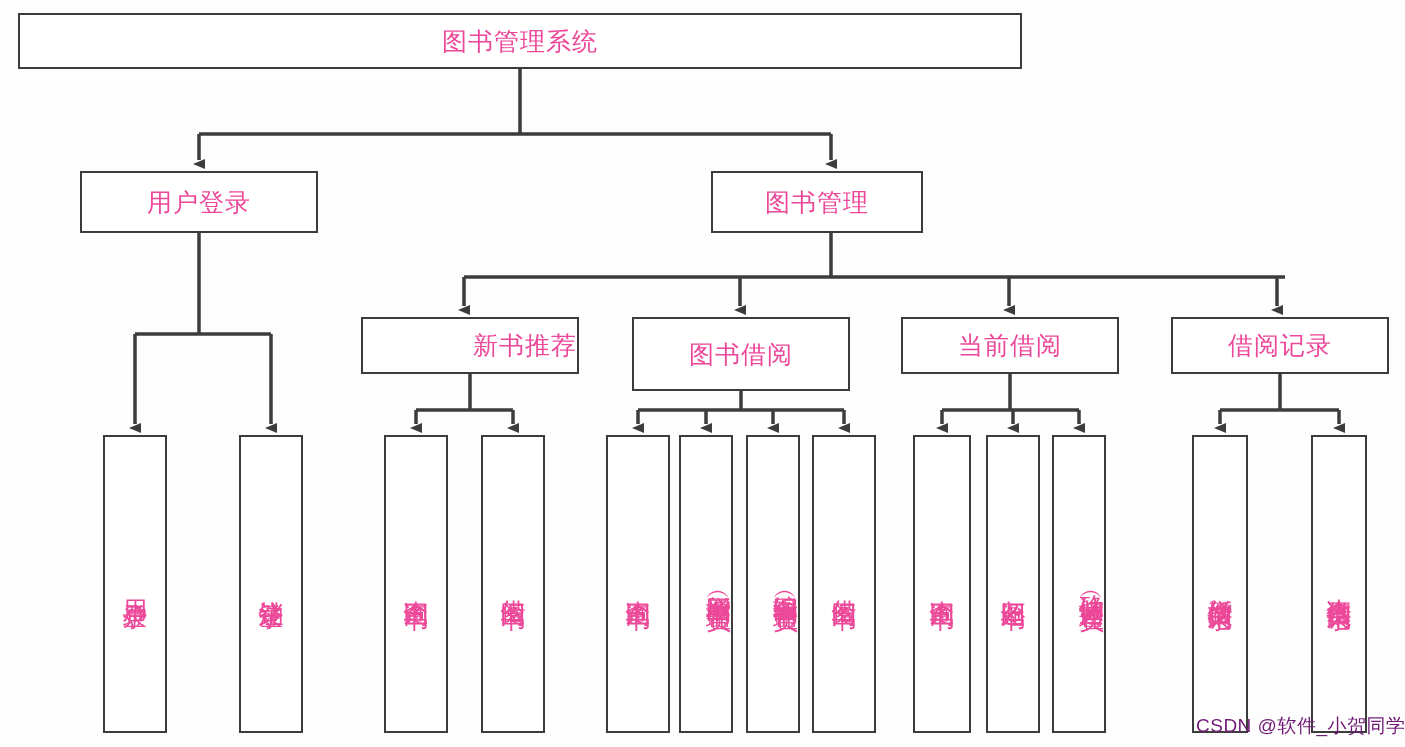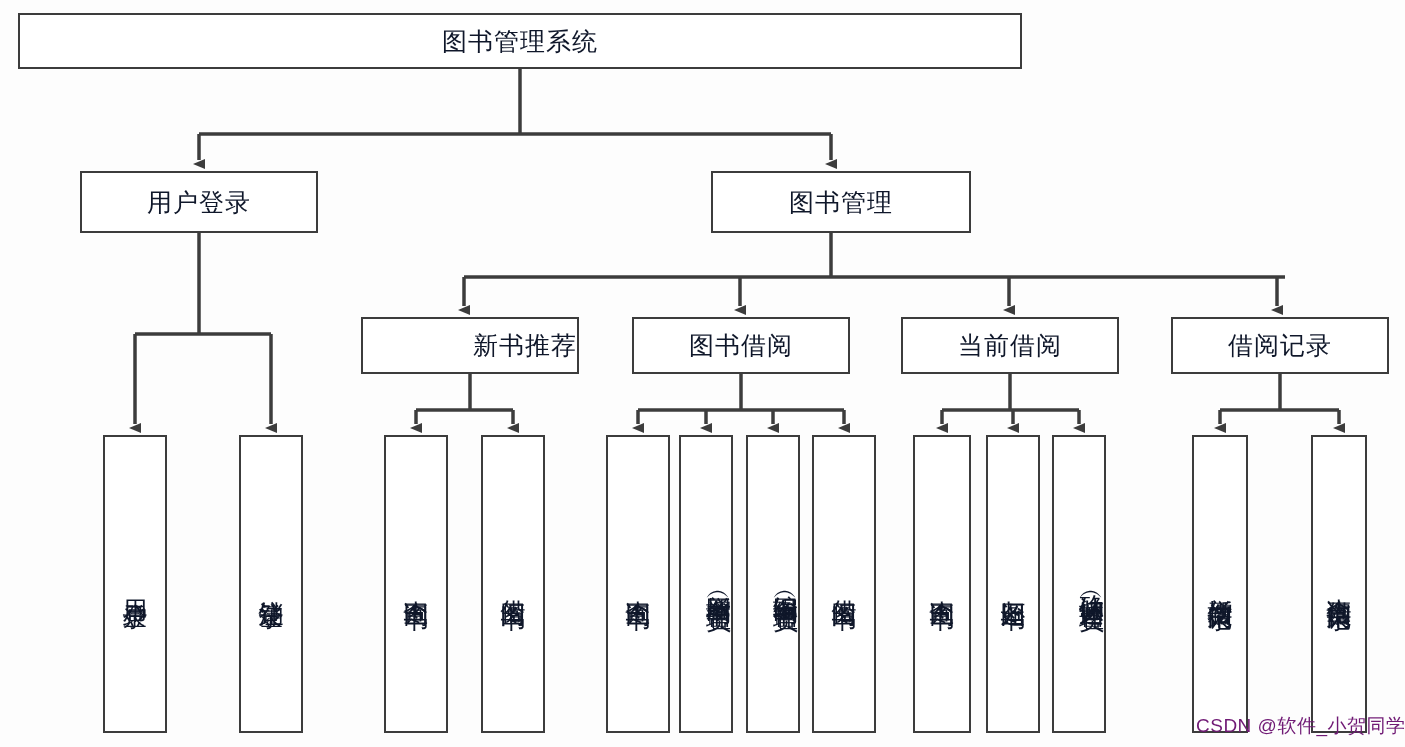--- a/index.html
+++ b/index.html
@@ -26,21 +26,21 @@
     pointer-events: none;
   }
   .node {
     position: absolute;
     box-sizing: border-box;
     border: 2.5px solid #3c3c3c;
     background: #ffffff;
     display: flex;
     align-items: center;
     justify-content: center;
-    color: #0f172a;
+    color: #ec4899;
   }
   .node-h {
     font-size: 25px;
     letter-spacing: 1px;
   }
   .node-v {
     writing-mode: vertical-rl;
     text-orientation: upright;
     font-size: 25px;
     letter-spacing: 2px;
@@ -114,28 +114,28 @@
     </g>
   </svg>
 
   <div class="node node-h" style="left:18px; top:13px; width:1004px; height:56px;">
     <span>图书管理系统</span>
   </div>
 
   <div class="node node-h" style="left:80px; top:171px; width:238px; height:62px;">
     <span>用户登录</span>
   </div>
-  <div class="node node-h" style="left:711px; top:171px; width:260px; height:62px;">
+  <div class="node node-h" style="left:711px; top:171px; width:212px; height:62px;">
     <span>图书管理</span>
   </div>
 
   <div class="node node-h" style="left:361px; top:317px; width:218px; height:57px;justify-content:flex-end;">
     <span>新书推荐</span>
   </div>
-  <div class="node node-h" style="left:632px; top:317px; width:218px; height:57px;text-align:center;">
+  <div class="node node-h" style="left:632px; top:317px; width:218px; height:74px;text-align:center;">
     <span>图书借阅</span>
   </div>
   <div class="node node-h" style="left:1171px; top:317px; width:218px; height:57px;">
     <span>借阅记录</span>
   </div>
   <div class="node node-h" style="left:901px; top:317px; width:218px; height:57px;">
     <span>当前借阅</span>
   </div>
 
   <div class="node node-v" style="left:103px; top:435px; width:64px; height:298px;">

